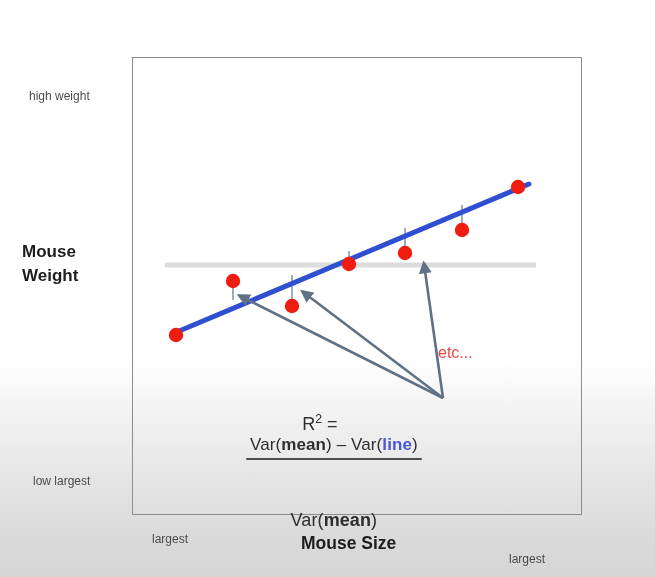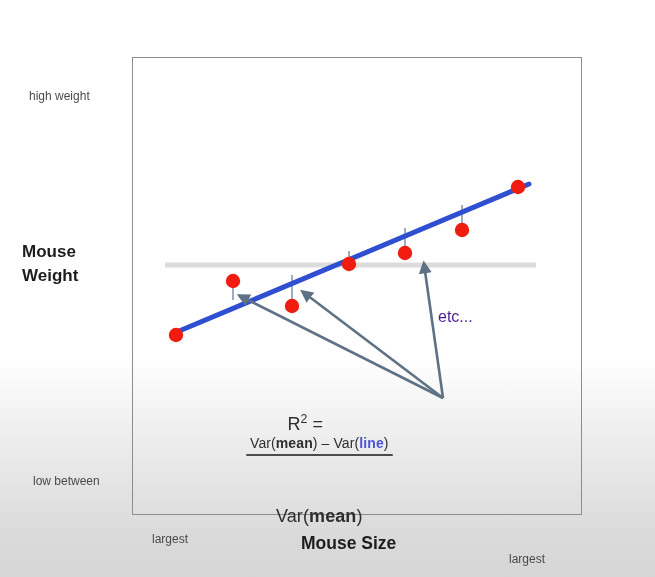--- a/index.html
+++ b/index.html
@@ -84,22 +84,22 @@
   .title-x {
     left: 301px;
     top: 533px;
     font-size: 17.5px;
   }
 
   
   .etc-note {
     position: absolute;
     left: 438px;
-    top: 308px;
-    color: #4c1d95;
+    top: 344px;
+    color: #ef4444;
     font-size: 16px;
     white-space: nowrap;
   }
 
   
   .formula {
     position: absolute;
     left: 224px;
     top: 410px;
     display: flex;
@@ -115,21 +115,21 @@
     padding-top: 2px;
   }
   .frac {
     display: inline-flex;
     flex-direction: column;
     align-items: center;
     margin-left: 22px;
   }
   .frac .num {
     padding: 0 4px 3px 4px;
-    font-size: 14px;
+    font-size: 17px;
     letter-spacing: 0.1px;
   }
   .frac .bar {
     width: 100%;
     height: 2.4px;
     background: #4c4c4c;
     border-radius: 1px;
   }
   .frac .den {
     padding-top: 20px;
@@ -150,21 +150,21 @@
 </style>
 </head>
 <body>
 
 <div id="stage">
 
 
   <div class="plot-frame"></div>
 
   <div class="axis-lbl lbl-high-weight">high weight</div>
-  <div class="axis-lbl lbl-low-weight">low between</div>
+  <div class="axis-lbl lbl-low-weight">low largest</div>
   <div class="axis-lbl lbl-smallest">largest</div>
   <div class="axis-lbl lbl-largest">largest</div>
 
   <div class="axis-title title-y">
     <div>Mouse</div>
     <div>Weight</div>
   </div>
   <div class="axis-title title-x">Mouse Size</div>
 
   <div class="etc-note">etc...</div>

